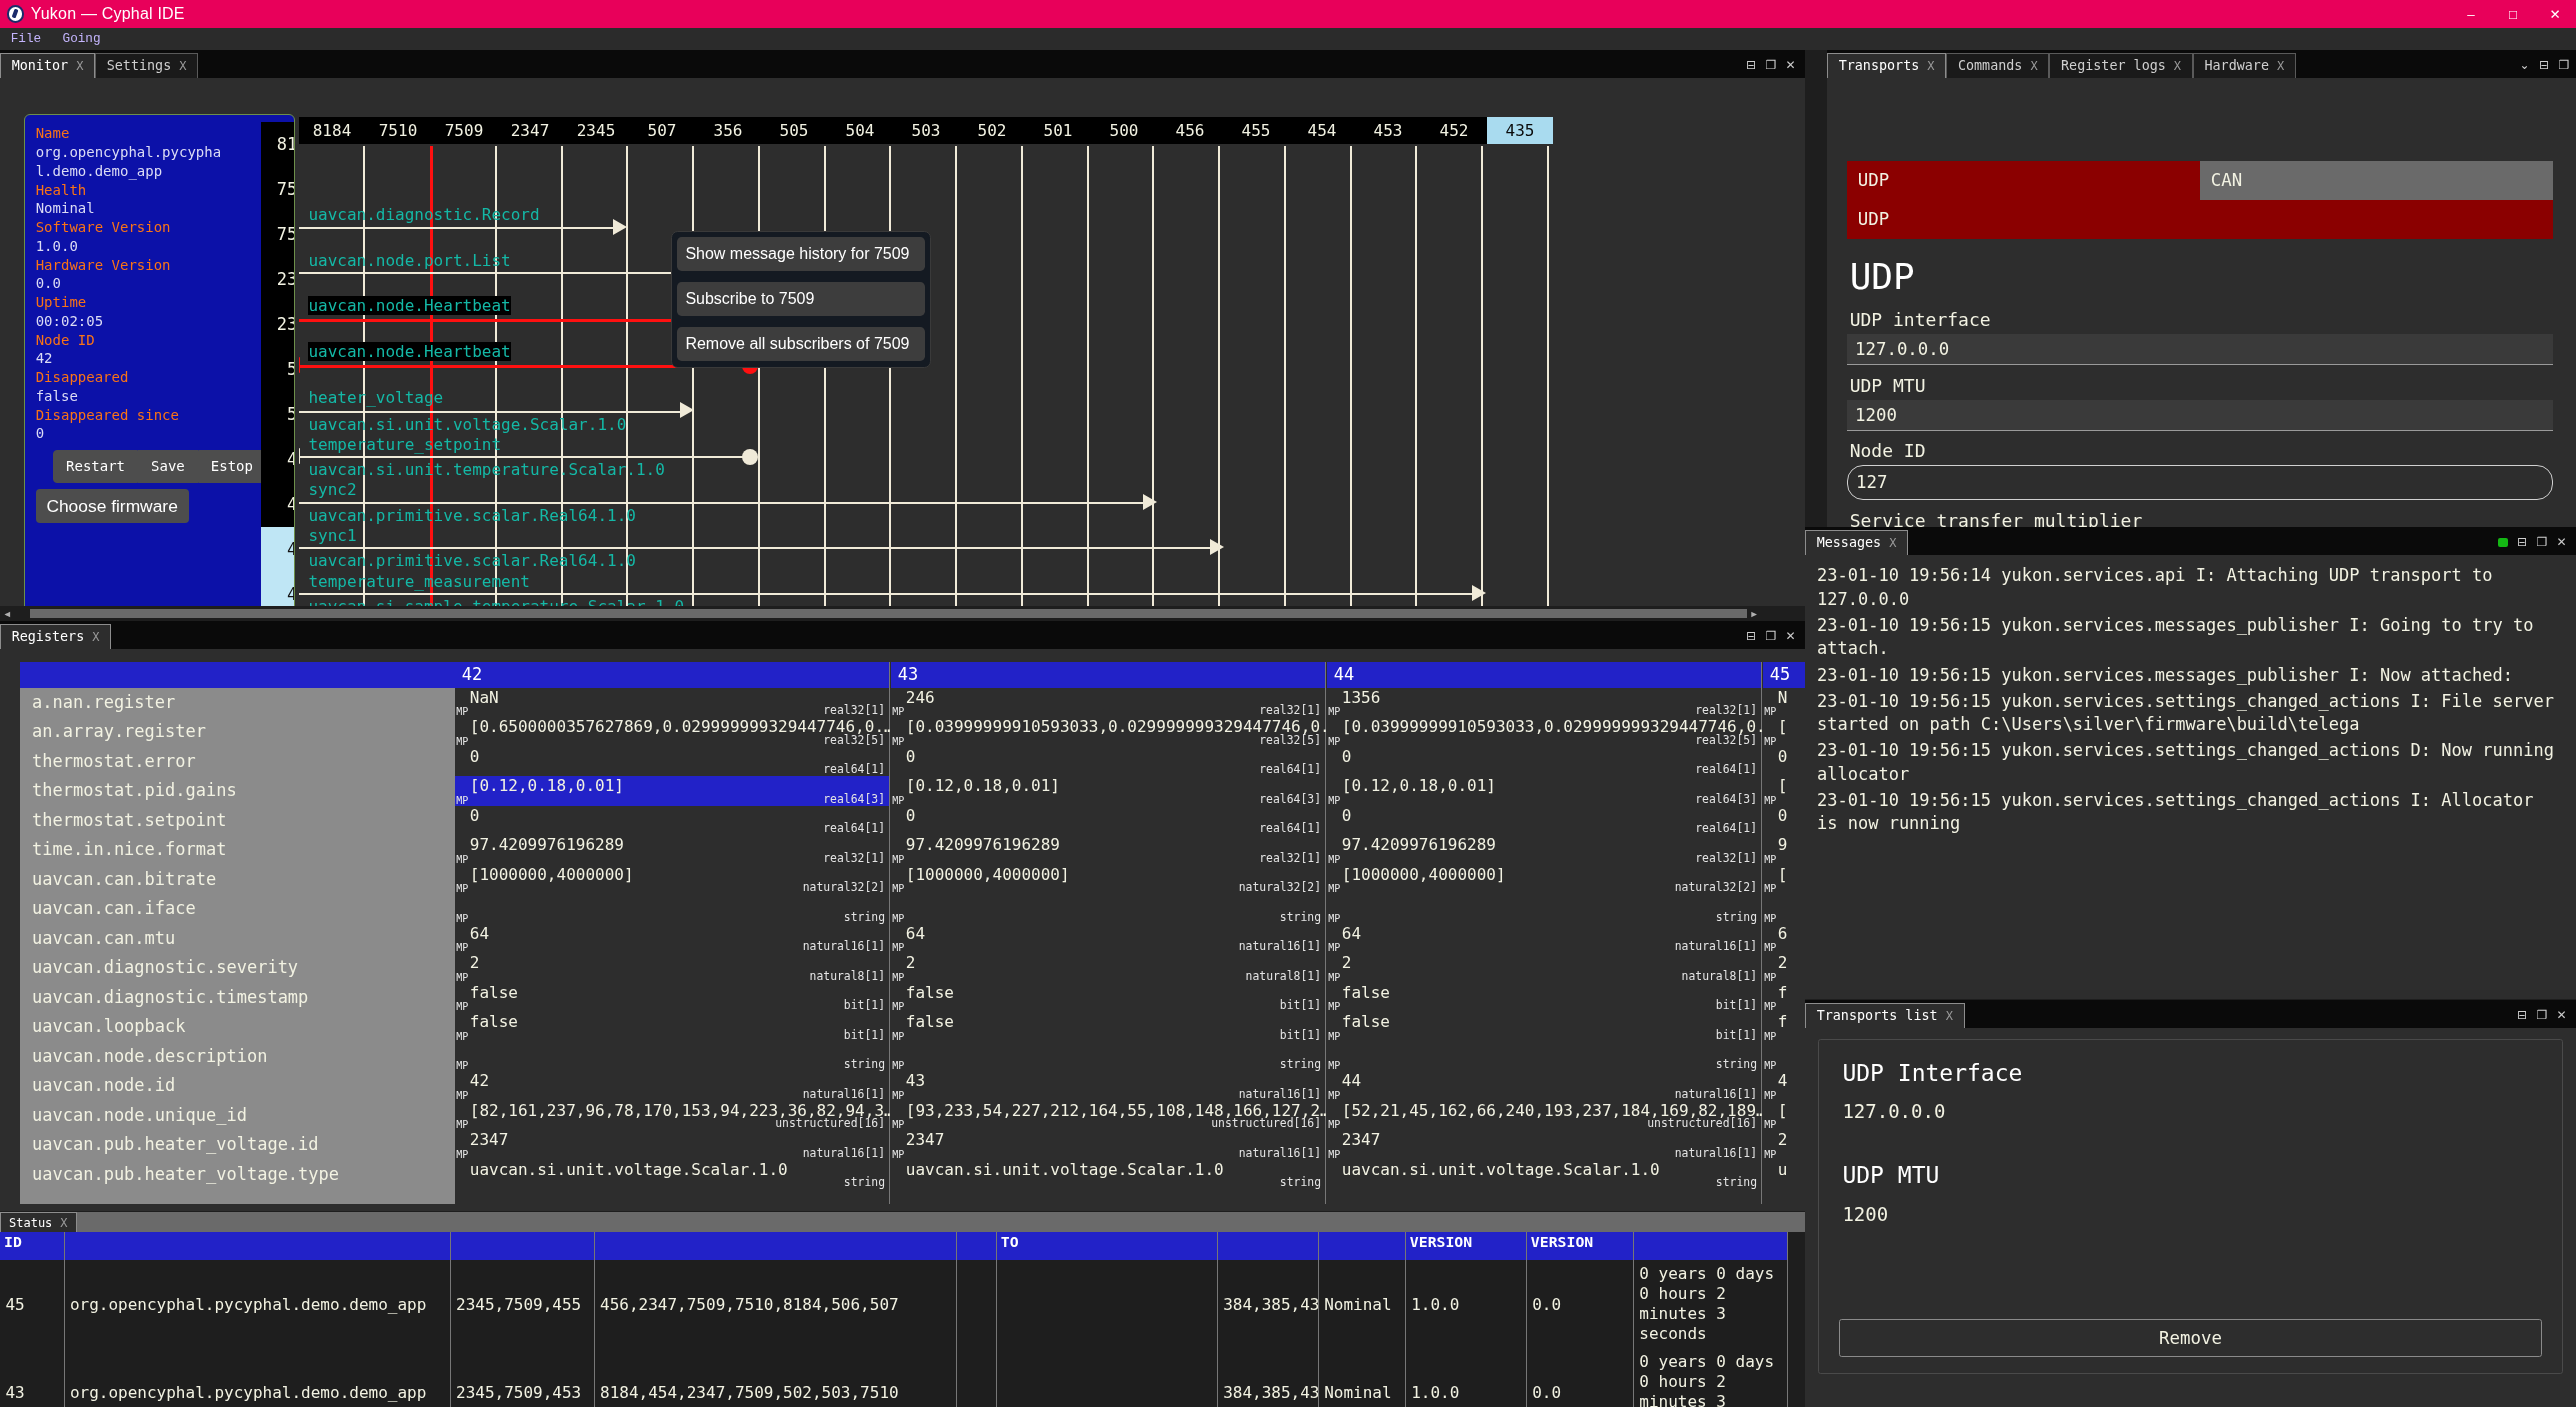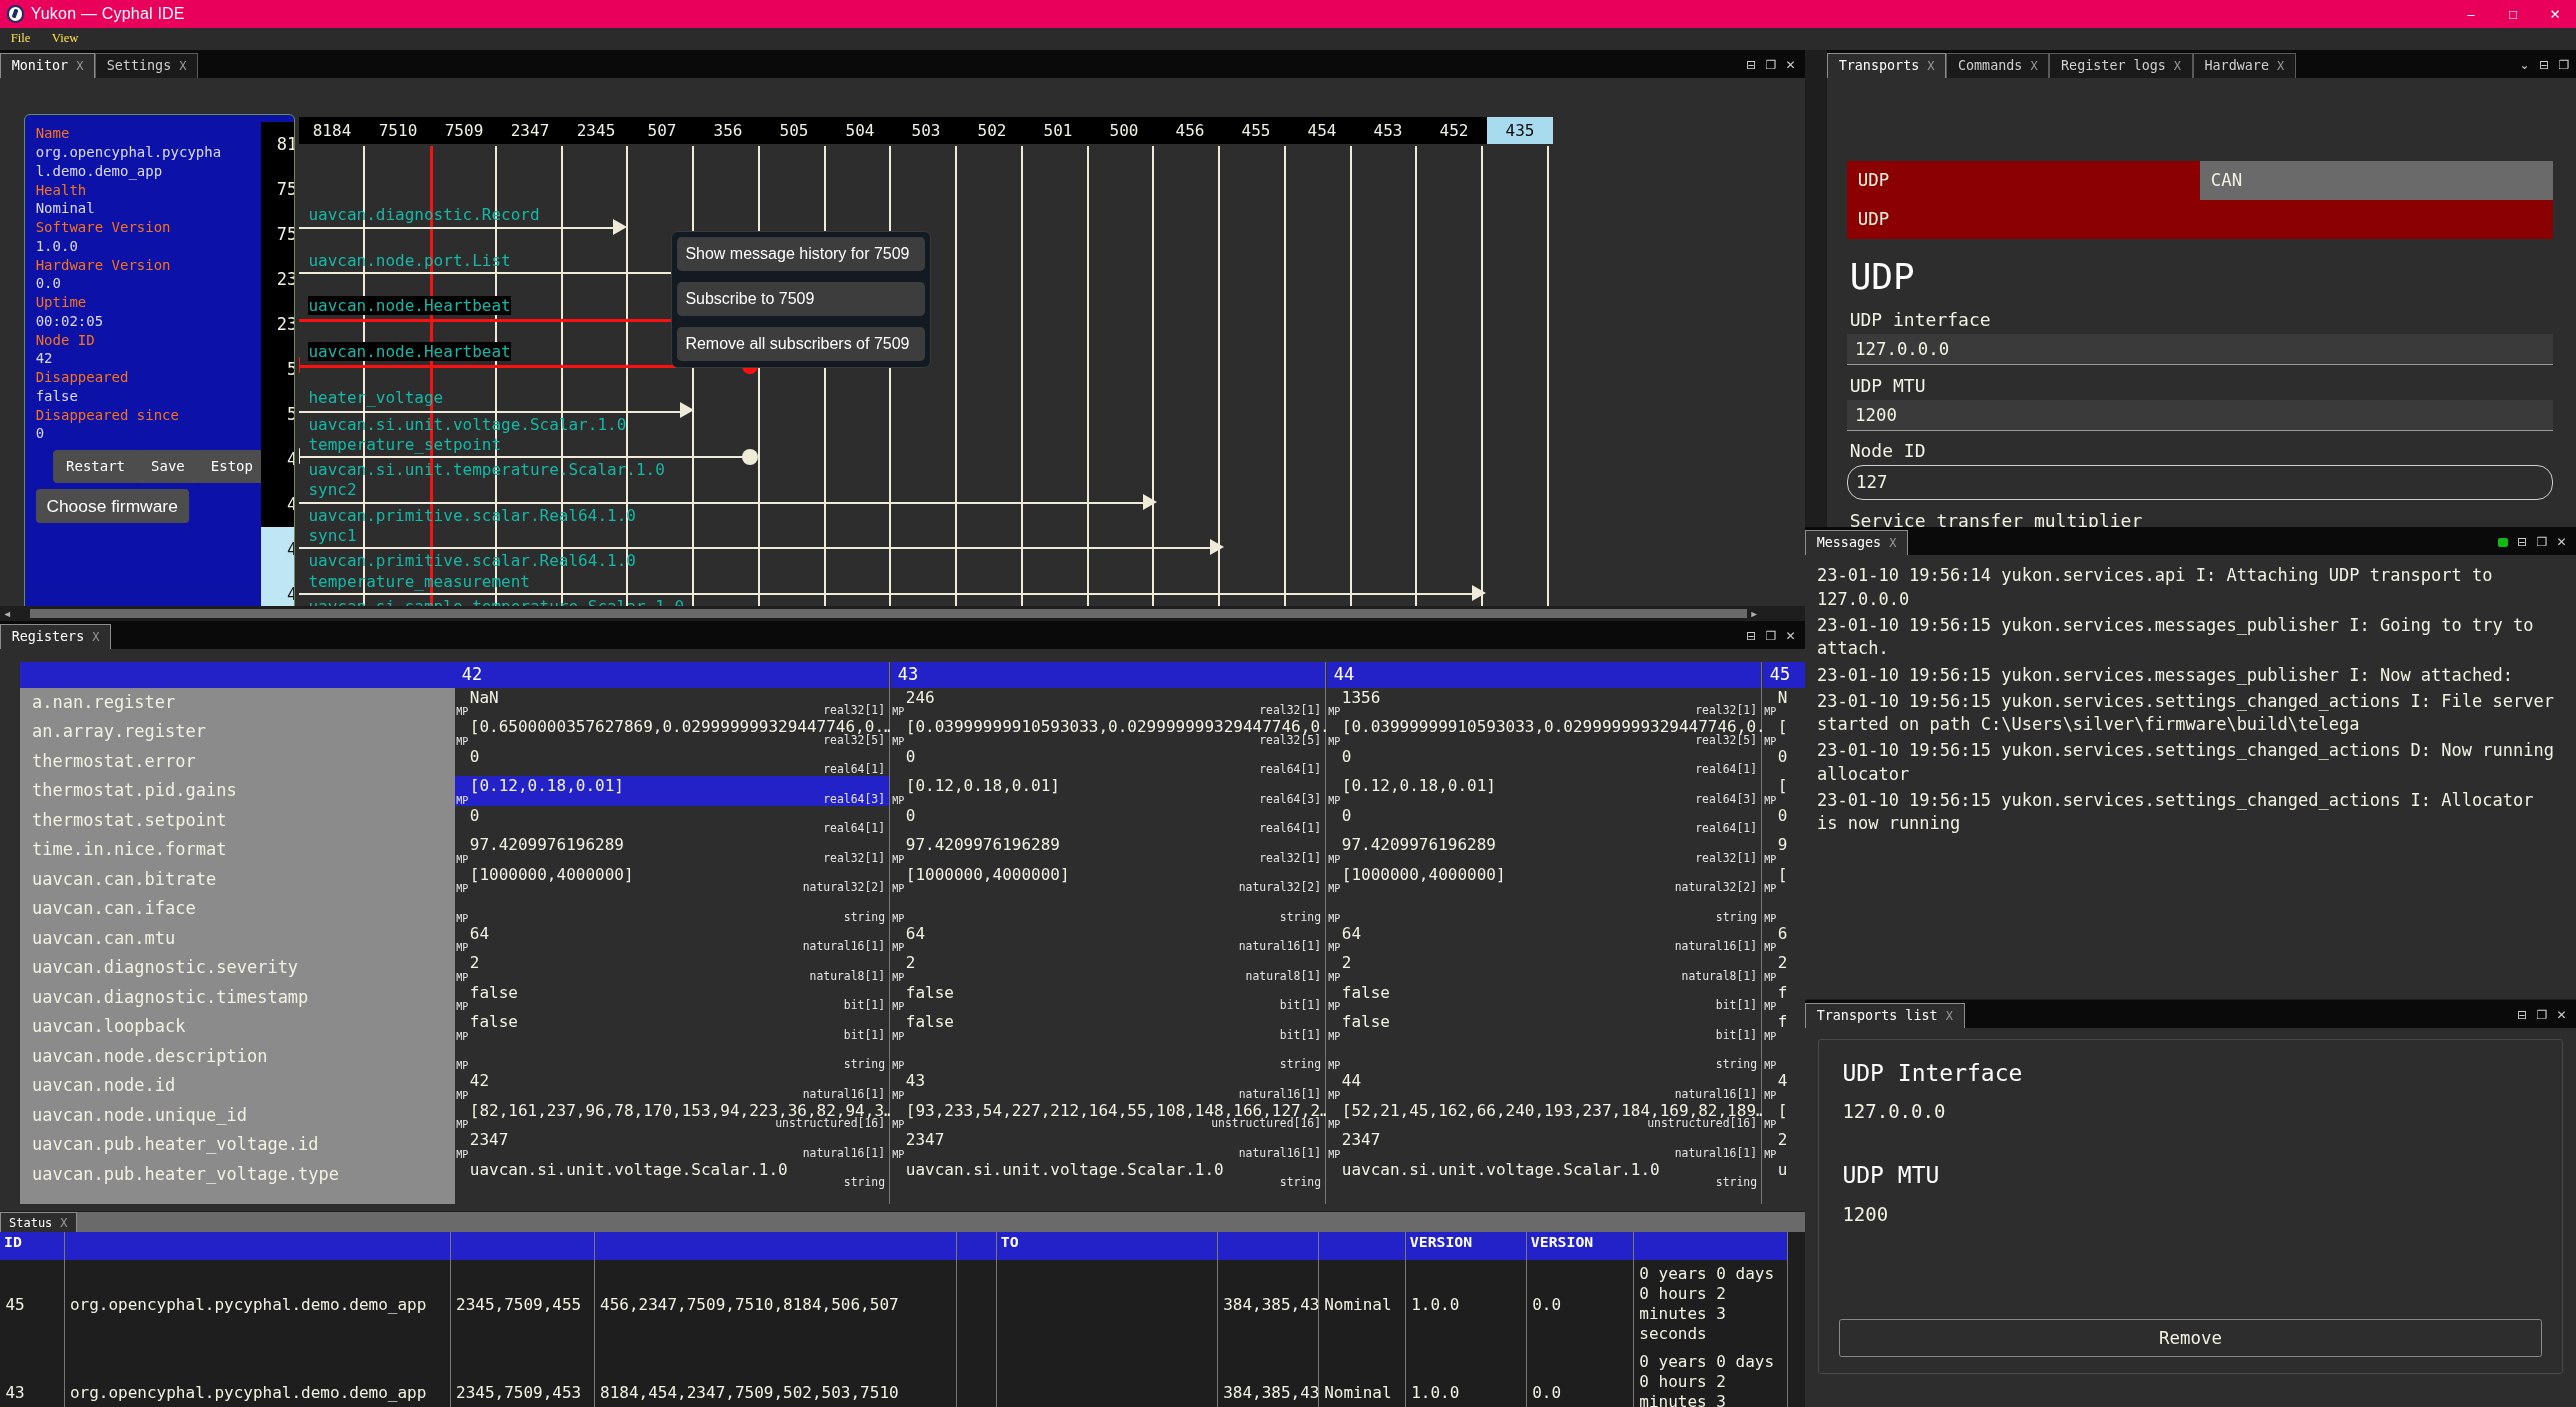--- a/index.html
+++ b/index.html
@@ -39,21 +39,21 @@
     display: flex; align-items: center; justify-content: center;
     font-family: "Liberation Sans", sans-serif;
   }
 
   
   #menubar {
     position: absolute; left: 0; top: 28px; width: 2576px; height: 21.5px;
     background: #2b2b2b; display: flex; align-items: center;
   }
   #menubar .mi {
-    color: #fde047; font-family: Liberation Serif, serif;
+    color: #c4b5fd; font-family: Liberation Mono, monospace;
     font-size: 12.7px; padding: 0 10.7px; line-height: 21.5px;
   }
 
   
   .tabstrip {
     display: flex; align-items: flex-end; height: 28px;
     background: #0a0a0a; position: relative;
   }
   .tab {
     height: 25.5px; padding: 0 10.7px; display: flex; align-items: center;
@@ -326,21 +326,21 @@
   <div class="title">Yukon — Cyphal IDE</div>
   <div class="winbtns">
     <div class="winbtn">–</div>
     <div class="winbtn">□</div>
     <div class="winbtn">✕</div>
   </div>
 </div>
 
 <div id="menubar">
   <div class="mi">File</div>
-  <div class="mi">View</div>
+  <div class="mi">Going</div>
 </div>
 
 <div id="monitor">
   <div class="tabstrip">
     <div class="tab active">
       <span>Monitor</span>
       <span class="x">X</span>
     </div>
     <div class="tab">
       <span>Settings</span>

